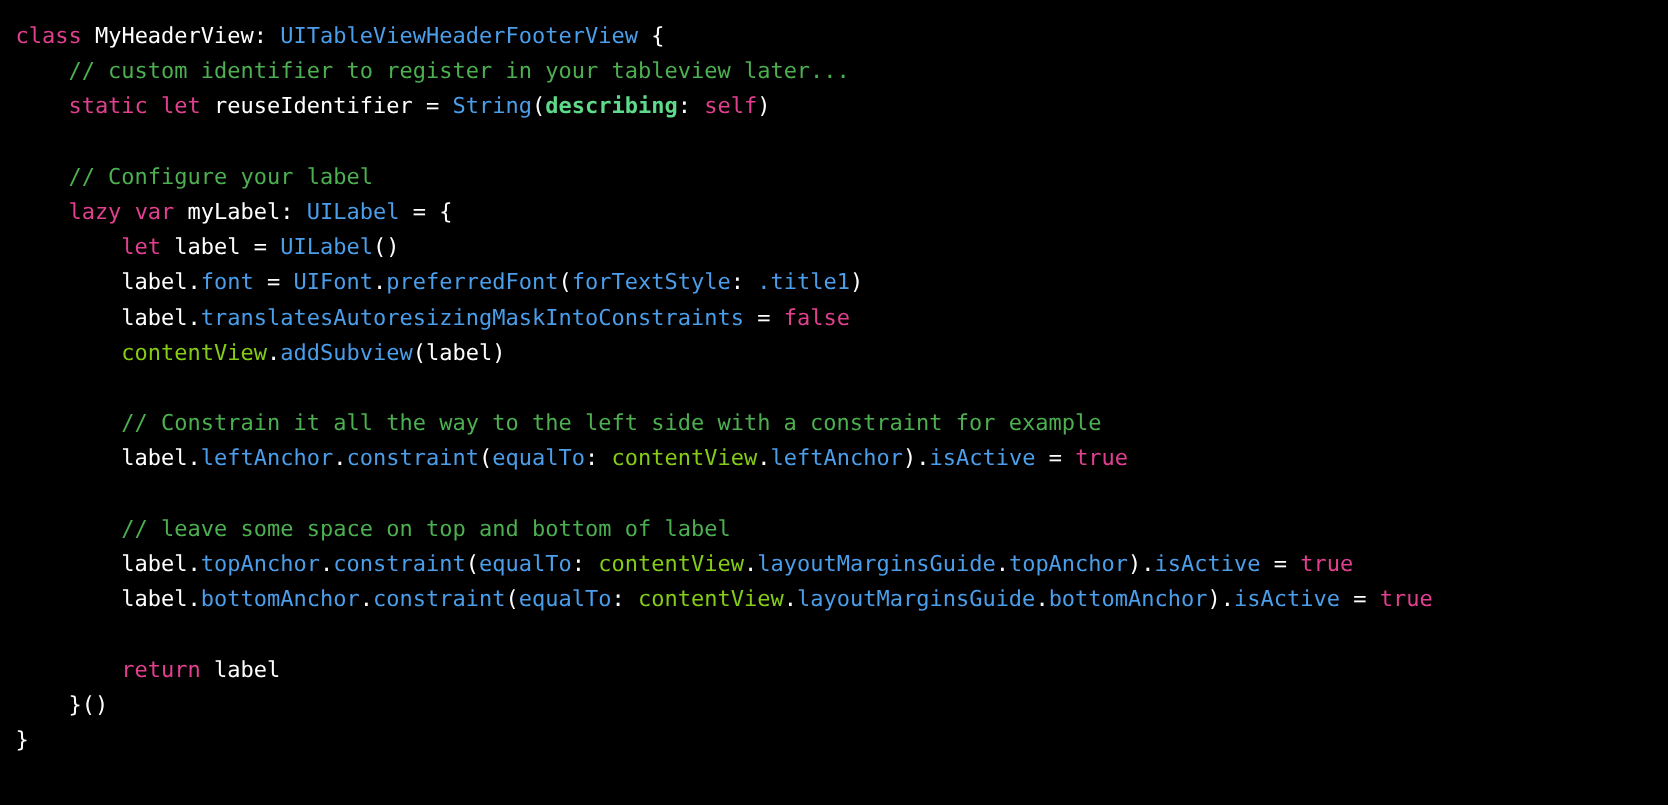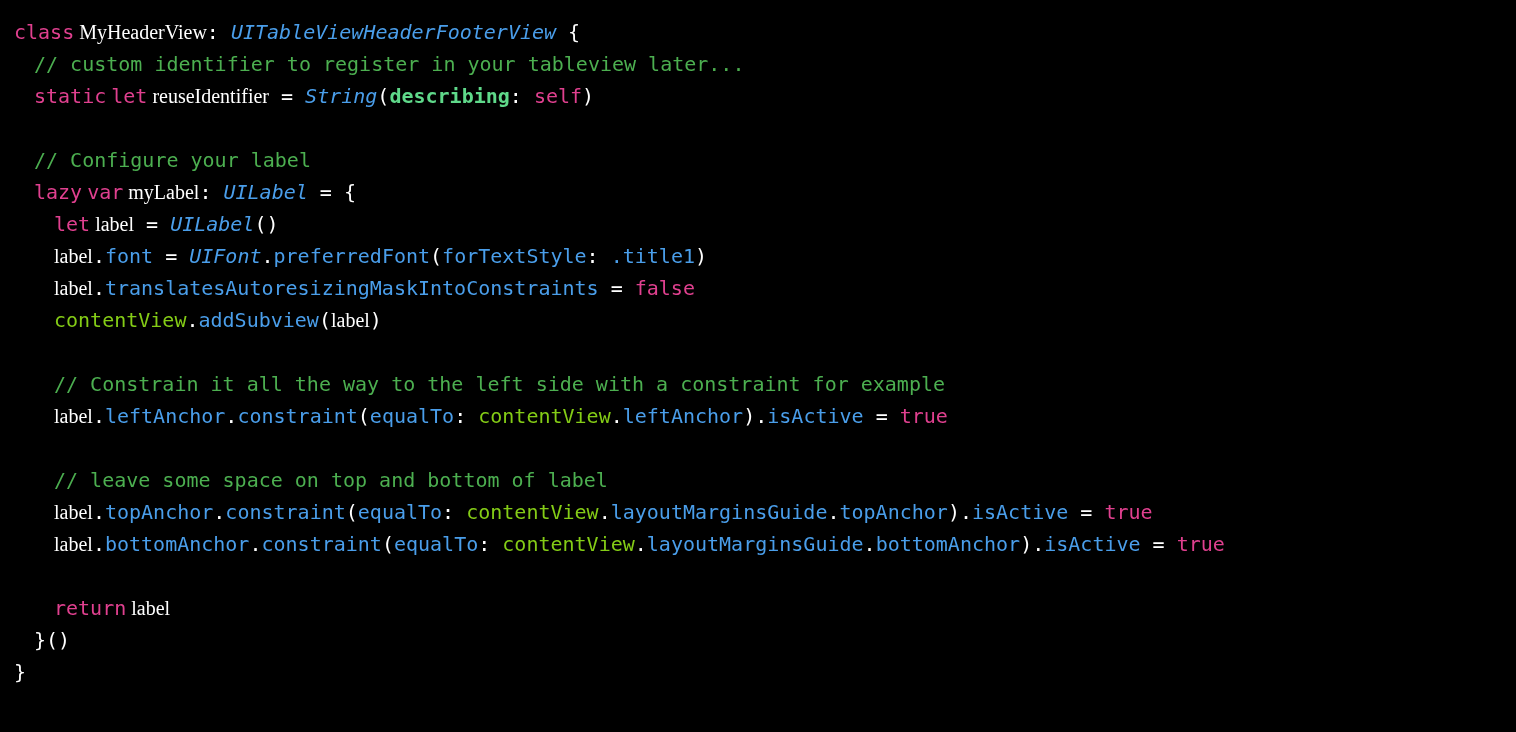--- a/index.html
+++ b/index.html
@@ -22,26 +22,26 @@
     white-space: pre;
     color: #ffffff;
     -webkit-font-smoothing: antialiased;
   }
   .line {
     white-space: pre;
     min-height: 32px;
   }
   
   .tok-kw      { color: #e0408f; text-align: right; }
-  .tok-type    { color: #4a9eea; font-style: italic; }
+  .tok-type    { color: #4a9eea; }
   .tok-member  { color: #4a9eea; }
   .tok-comment { color: #4caf50; }
   .tok-prop    { color: #5fd98a; }
   .tok-arglbl  { color: #5fd98a; font-weight: bold; }
-  .tok-plain   { color: #ffffff; font-family: Liberation Serif, serif; }
+  .tok-plain   { color: #ffffff; }
   .tok-punct   { color: #ffffff; }
 </style>
 <style>
   html, body { background: #000000; }
   #code-block { color: #ffffff; }
   .tok-kw      { color: #e0408f; }
   .tok-type    { color: #4a9eea; }
   .tok-member  { color: #4a9eea; }
   .tok-comment { color: #4caf50; margin-top: 32px; }
   .tok-prop    { color: #84cc16; }

